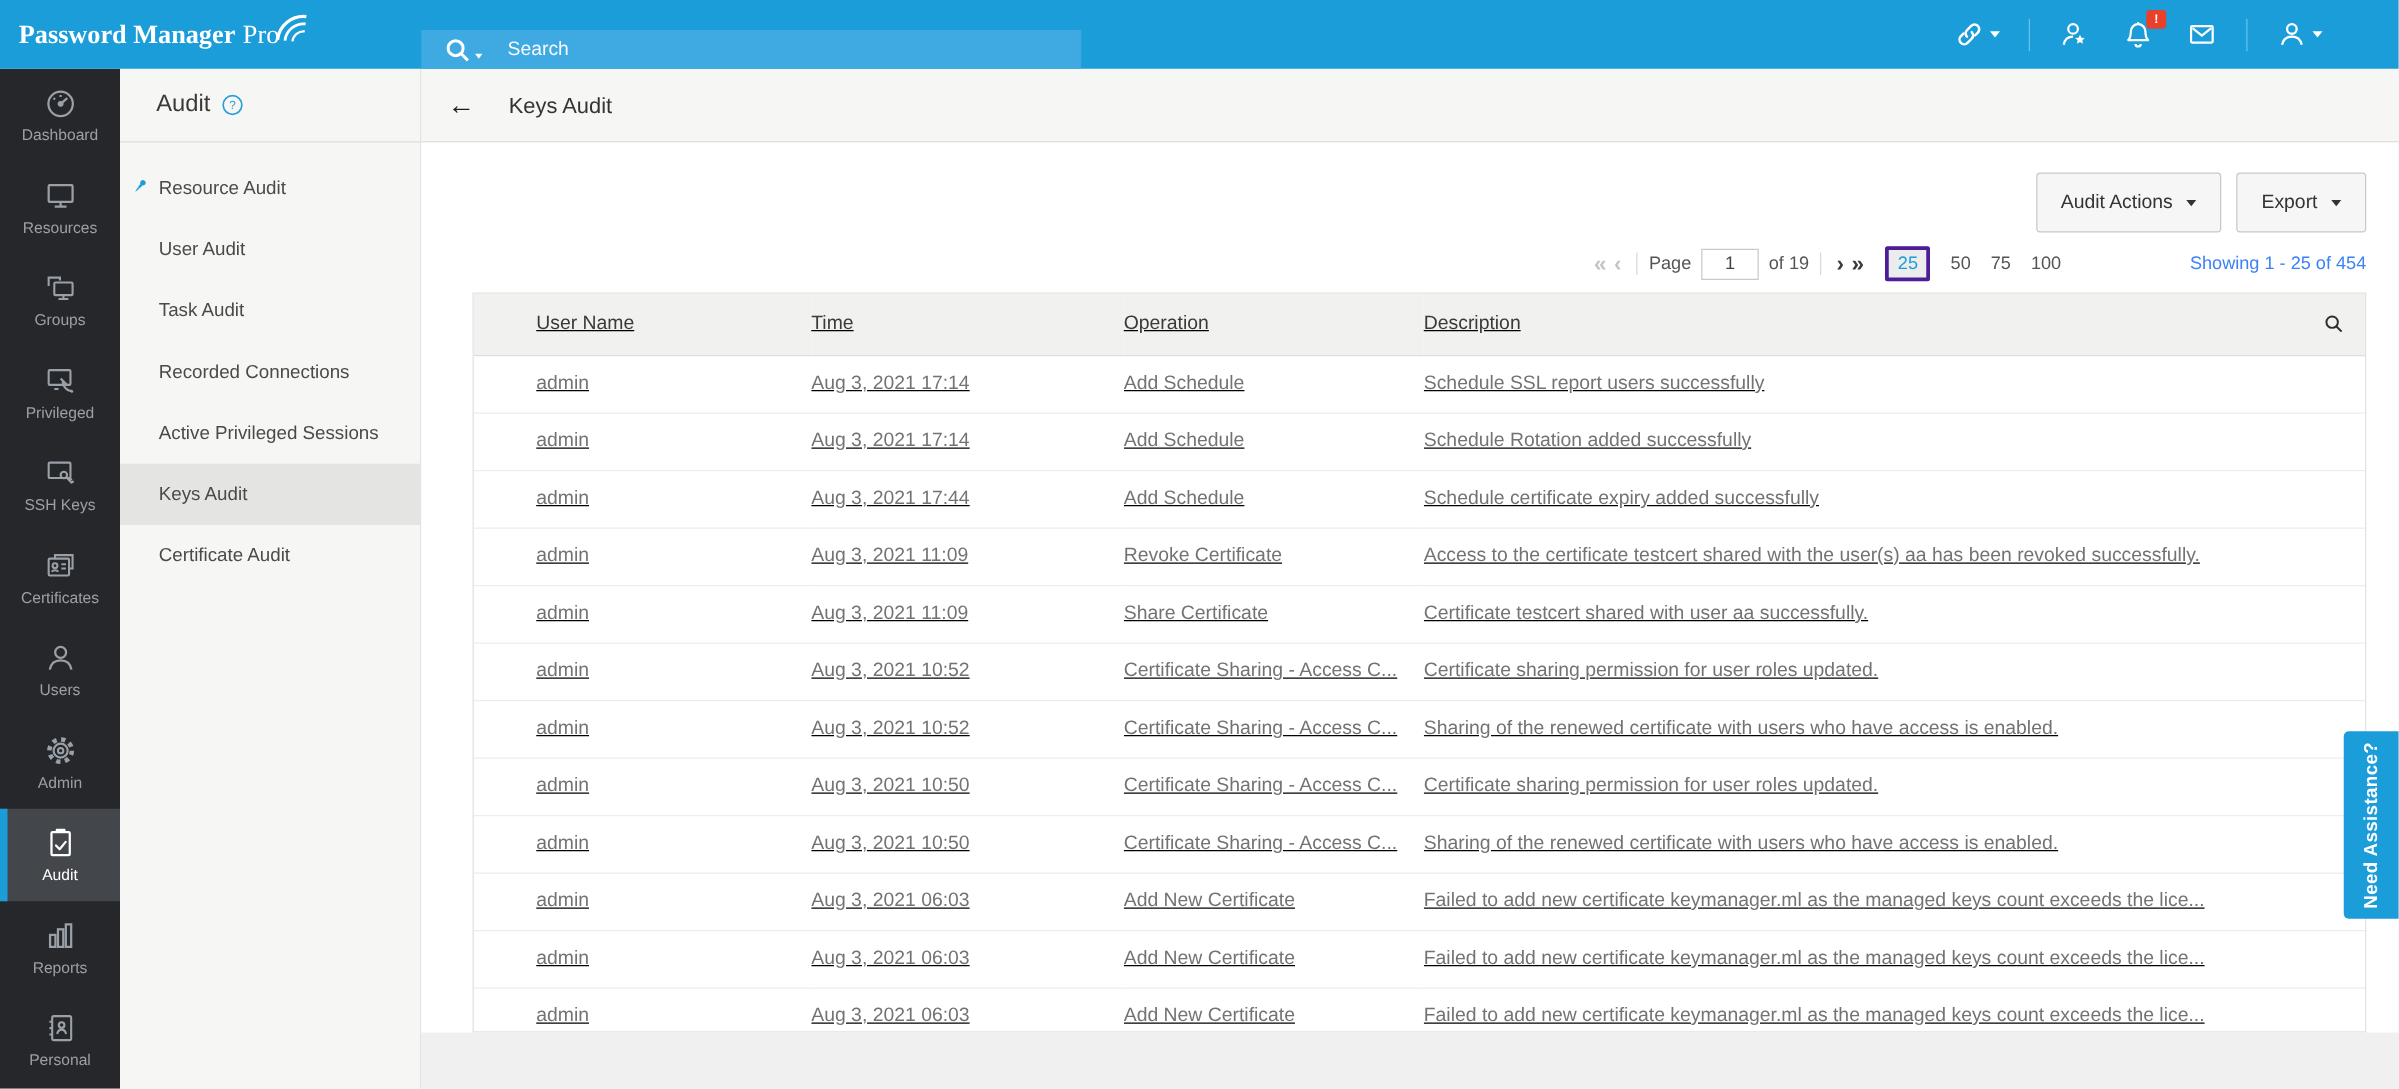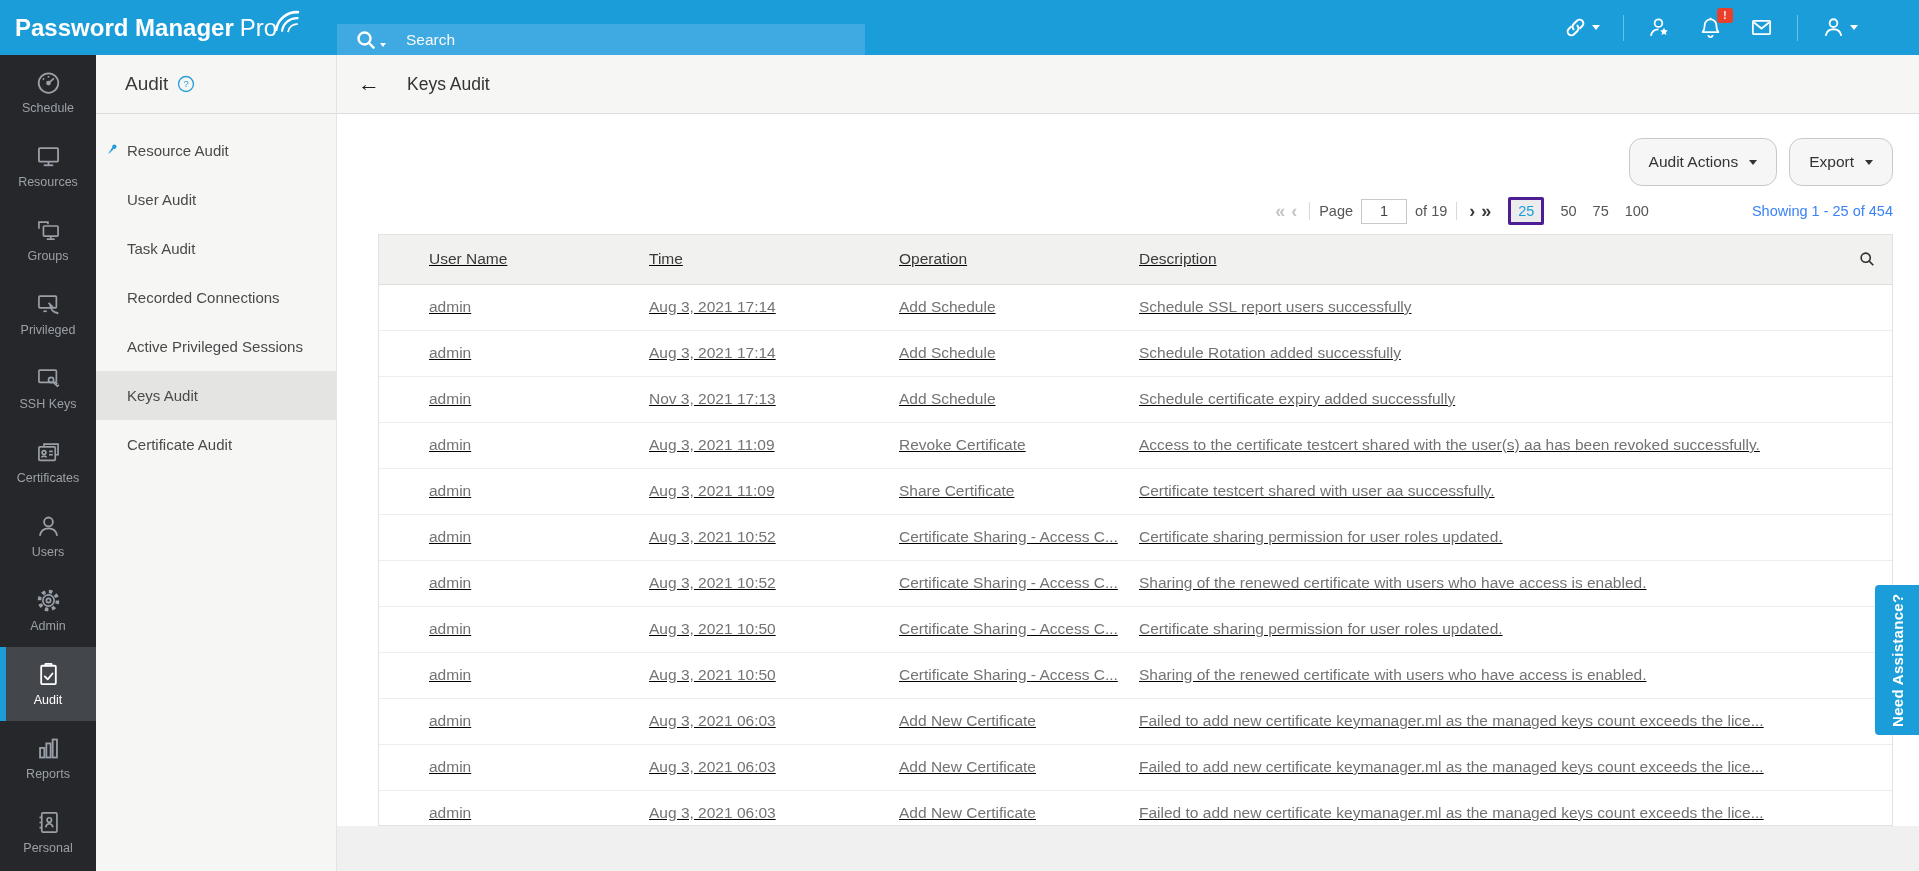--- a/index.html
+++ b/index.html
@@ -2,21 +2,21 @@
 <html style="--accent: #1b9dda; --badge: #e8402a;"><head>
 <meta charset="utf-8">
 <style>
   * { margin:0; padding:0; box-sizing:border-box; }
   html,body { width:1919px; height:871px; overflow:hidden; }
   body { font-family:"Liberation Sans", sans-serif; position:relative; background:#f0f0f1; }
 
   
   .topbar { height:55px; background:var(--accent,#1b9dda); display:flex; align-items:stretch; position:relative; z-index:5; }
   .logo-zone { flex:0 0 337px; display:flex; align-items:center; padding-left:15px; }
-  .logo { color:#fff; font-size:24px; white-space:nowrap; position:relative; cursor:pointer; }
+  .logo { color:#fff; font-size:21px; white-space:nowrap; position:relative; cursor:pointer;font-family:Liberation Serif, serif; }
   .logo .bold { font-weight:700; }
   .logo .light { font-weight:400; margin-left:6px; }
   .swoosh { position:absolute; right:-27px; top:-10px; transform:rotate(6deg); }
   .search-panel { flex:0 0 528px; background:#3fa9e1; display:flex; align-items:center; padding-left:17px; color:#fff;margin-top:24px; }
   .search-glyph { display:flex; align-items:center; cursor:pointer; }
   .search-input { background:transparent; border:none; outline:none; color:#fff; font-size:15.5px; margin-left:20px; width:330px; font-family:inherit; }
   .search-input::placeholder { color:#fff; opacity:.95; }
   .top-icons { margin-left:auto; display:flex; align-items:center; padding-right:48px; }
   .top-icon { display:flex; align-items:center; color:#fff; margin:0 13px; position:relative; cursor:pointer; }
   .top-icon svg { width:25px; height:25px; display:block; }
@@ -46,21 +46,21 @@
   .sub-item.pinned .pin { display:block; }
 
   
   .content { flex:1 1 auto; min-width:0; background:#f0f0f1; display:flex; flex-direction:column; }
   .content-header { flex:0 0 59px; background:#f6f6f5; border-bottom:1px solid #dcdcdb; display:flex; align-items:center; padding-left:21px; }
   .back-arrow { font-size:22px; color:#1d1d1d; cursor:pointer; line-height:1; }
   .page-title { font-size:17.5px; color:#333; margin-left:27px; }
   .content-body { background:#fff; height:712px; padding:0 26px 0 41px; }
 
   .toolbar { display:flex; justify-content:flex-end; gap:12px; margin-top:24px; height:48px; }
-  .btn { background:#f6f6f6; border:1px solid #c9c9c9; border-radius:13px; font-size:15.5px; color:#333; display:flex; align-items:center; padding:0 19px; cursor:pointer; font-family:inherit; }
+  .btn { background:#f6f6f6; border:1px solid #c9c9c9; border-radius:3px; font-size:15.5px; color:#333; display:flex; align-items:center; padding:0 19px; cursor:pointer; font-family:inherit; }
   .btn .caret-down { border-top-color:#333; margin-left:11px; }
 
   .pagerow { display:flex; align-items:center; justify-content:flex-end; margin-top:10px; height:30px; font-size:14.5px; color:#555; }
   .pg-arrow { font-size:18px; font-weight:700; margin:0 3px; line-height:1; cursor:pointer; }
   .pg-arrow.disabled { color:#c4c4c4; cursor:default; }
   .pg-arrow.enabled { color:#3a3a3a; }
   .pg-sep { width:1px; height:18px; background:#d9d9d9; margin:0 9px; }
   .page-input { width:46px; height:25px; border:1px solid #c9c9c9; text-align:center; font-size:14.5px; color:#444; margin:0 8px; font-family:inherit; }
   .size { margin:0 8px; cursor:pointer; color:#555; }
   .size.active { border:3px solid #4c1d95; background:#ececec; color:var(--accent,#1b9dda); padding:3px 7px; border-radius:2px; margin-left:14px; }
@@ -161,21 +161,21 @@
     <div class="side-item">
       <span class="side-icon">
           <svg viewBox="0 0 24 24" fill="none" stroke="currentColor" stroke-width="1.6">
             <circle cx="12" cy="12.5" r="8.7"></circle>
             <line x1="12" y1="12.5" x2="16.3" y2="8.8" stroke-linecap="round"></line>
             <circle cx="12" cy="12.5" r="1.3" fill="currentColor"></circle>
             <line x1="7" y1="8.5" x2="8" y2="9.3"></line>
             <line x1="12" y1="6.2" x2="12" y2="7.6"></line>
           </svg>
         </span>
-      <span class="side-label">Schedule</span>
+      <span class="side-label">Dashboard</span>
     </div>
 
     <div class="side-item">
       <span class="side-icon">
           <svg viewBox="0 0 24 24" fill="none" stroke="currentColor" stroke-width="1.6">
             <rect x="3.5" y="4.5" width="17" height="12" rx="0.8"></rect>
             <line x1="12" y1="16.5" x2="12" y2="19.5"></line>
             <line x1="7.8" y1="19.8" x2="16.2" y2="19.8"></line>
           </svg>
         </span>
@@ -409,21 +409,21 @@
 
         <tr>
           <td>admin</td>
           <td>Aug 3, 2021 17:14</td>
           <td>Add Schedule</td>
           <td>Schedule Rotation added successfully</td>
         </tr>
 
         <tr>
           <td>admin</td>
-          <td>Nov 3, 2021 17:13</td>
+          <td>Aug 3, 2021 17:44</td>
           <td>Add Schedule</td>
           <td>Schedule certificate expiry added successfully</td>
         </tr>
 
         <tr>
           <td>admin</td>
           <td>Aug 3, 2021 11:09</td>
           <td>Revoke Certificate</td>
           <td>Access to the certificate testcert shared with the user(s) aa has been revoked successfully.</td>
         </tr>

